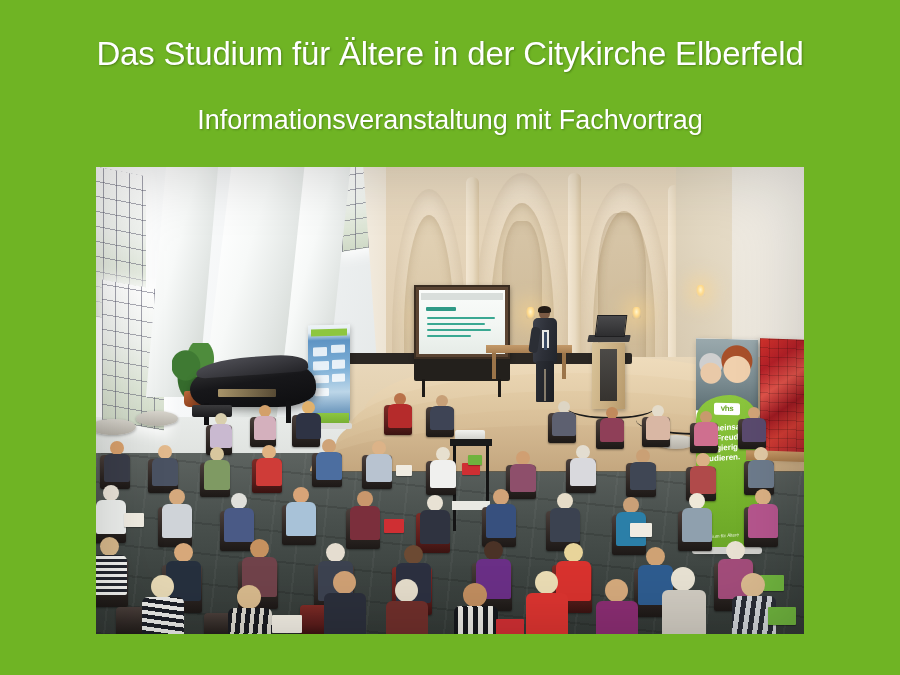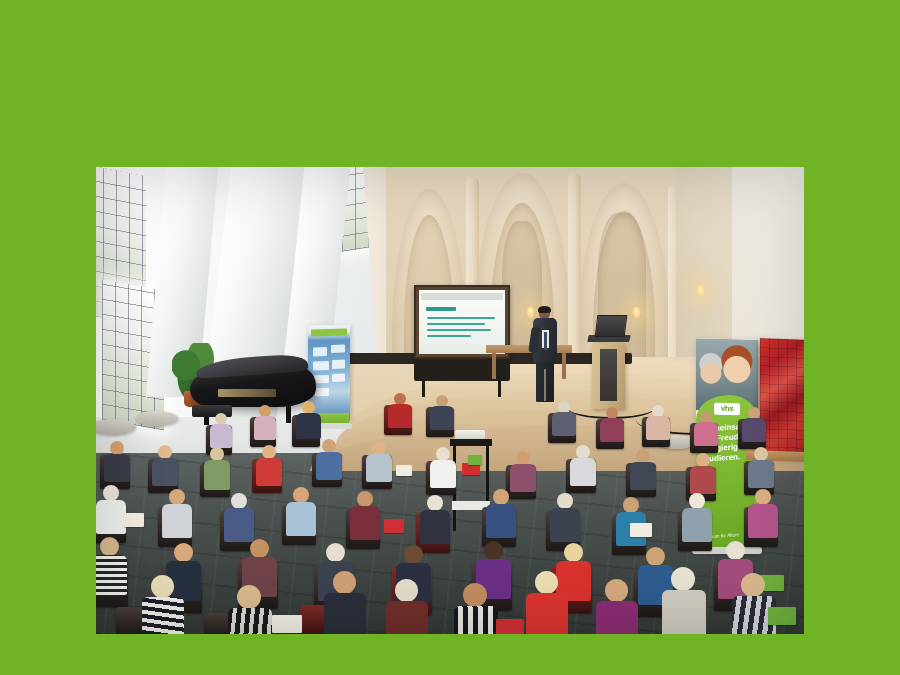--- a/index.html
+++ b/index.html
@@ -437,21 +437,23 @@
     position: absolute; left: 0; top: 0; width: 708px; height: 467px;
     box-shadow: inset 0 0 70px rgba(0,0,0,0.20);
     pointer-events: none;
   }
 </style>
 </head>
 <body>
 
 <div class="poster">
 
-
+  <div class="title">Das Studium für Ältere in der Citykirche Elberfeld</div>
+
+  <div class="subtitle">Informationsveranstaltung mit Fachvortrag</div>
 
   <div class="photo">
 
     <div class="ph-layer wall-left"></div>
     <div class="ph-layer wall-left-lower"></div>
     <div class="ph-layer window win1"></div>
     <div class="ph-layer window win2"></div>
     <div class="ph-layer window win3"></div>
     <div class="ph-layer window win4"></div>
     <div class="ph-layer pillar pillarA"></div>

